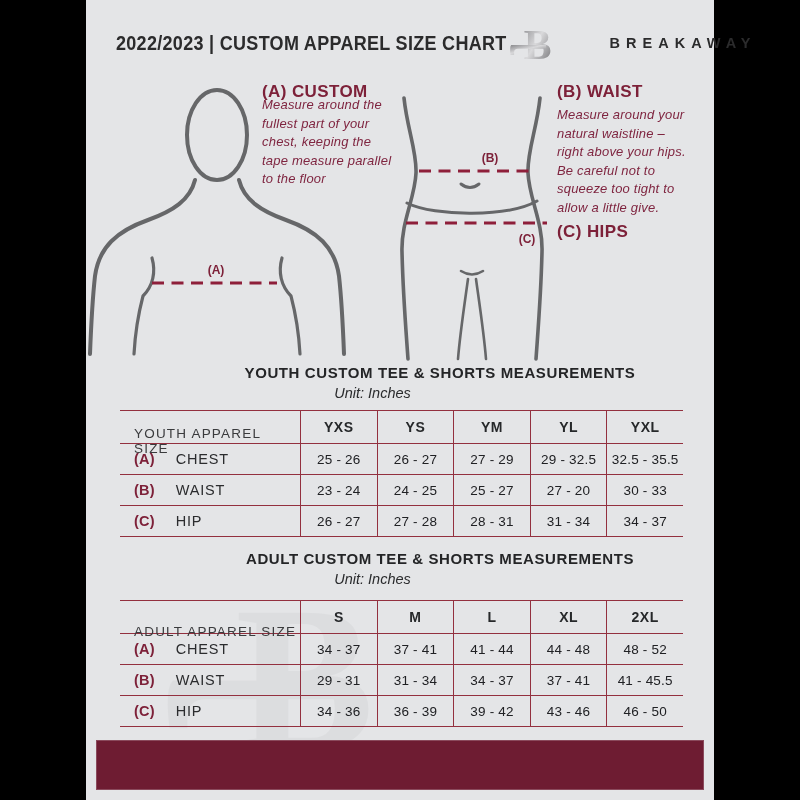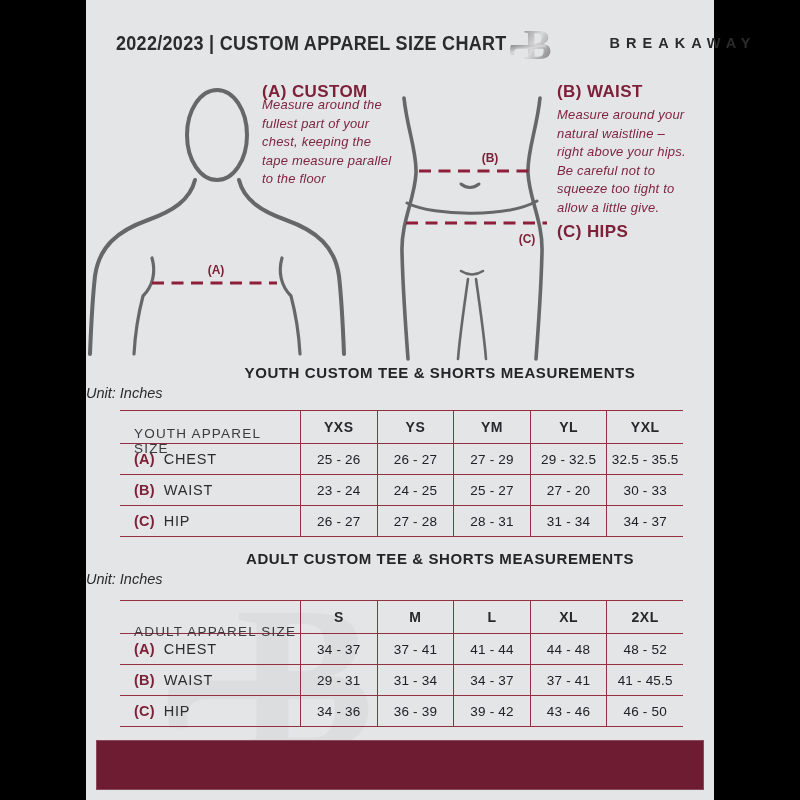--- a/index.html
+++ b/index.html
@@ -39,21 +39,21 @@
     line-height:18.5px;white-space:pre-line;letter-spacing:.2px;
   }
   
   .fig-svg{position:absolute;left:0;top:78px;}
   
   .sec-title{
     position:absolute;left:0;width:628px;text-align:center;
     font-size:15px;font-weight:700;color:#242527;letter-spacing:.6px;margin-left:40px;
   }
   .sec-unit{
-    position:absolute;left:0;width:573px;text-align:left;
+    position:absolute;left:0;width:573px;text-align:center;
     font-size:14.5px;font-style:italic;color:#2a2b2d;
   }
   .table{
     position:absolute;left:34px;width:563px;
     border-top:1.5px solid #93303f;
   }
   .trow{
     display:flex;height:31px;border-bottom:1.5px solid #93303f;
     box-sizing:border-box;
   }
@@ -63,21 +63,21 @@
     font-size:13.5px;color:#202124;letter-spacing:.2px;
   }
   .cell + .cell{border-left:1.5px solid #93303f;}
   .label-cell{
     flex:0 0 180px;justify-content:flex-start;padding-left:14px;
     box-sizing:border-box;
   }
   .size-head{font-weight:700;font-size:14px;color:#26282a;letter-spacing:.5px;}
   .col-label{font-size:13.5px;color:#3a3b3d;letter-spacing:1.2px;margin-top:28px;}
   .row-pfx{font-weight:700;color:#7d2139;font-size:14.5px;}
-  .row-lab{color:#2b2c2e;font-size:14.5px;letter-spacing:.8px;margin-left:9px;}
+  .row-lab{color:#2b2c2e;font-size:14.5px;letter-spacing:.8px;margin-left:21px;}
   
   .footer-bar{
     position:absolute;left:10px;top:740px;width:608px;height:50px;
     background:#6e1c32;border:1px solid #8a4a5c;box-sizing:border-box;
   }
   .watermark{position:absolute;left:66px;top:545px;opacity:.55;}
 </style>
 </head>
 <body>
 

